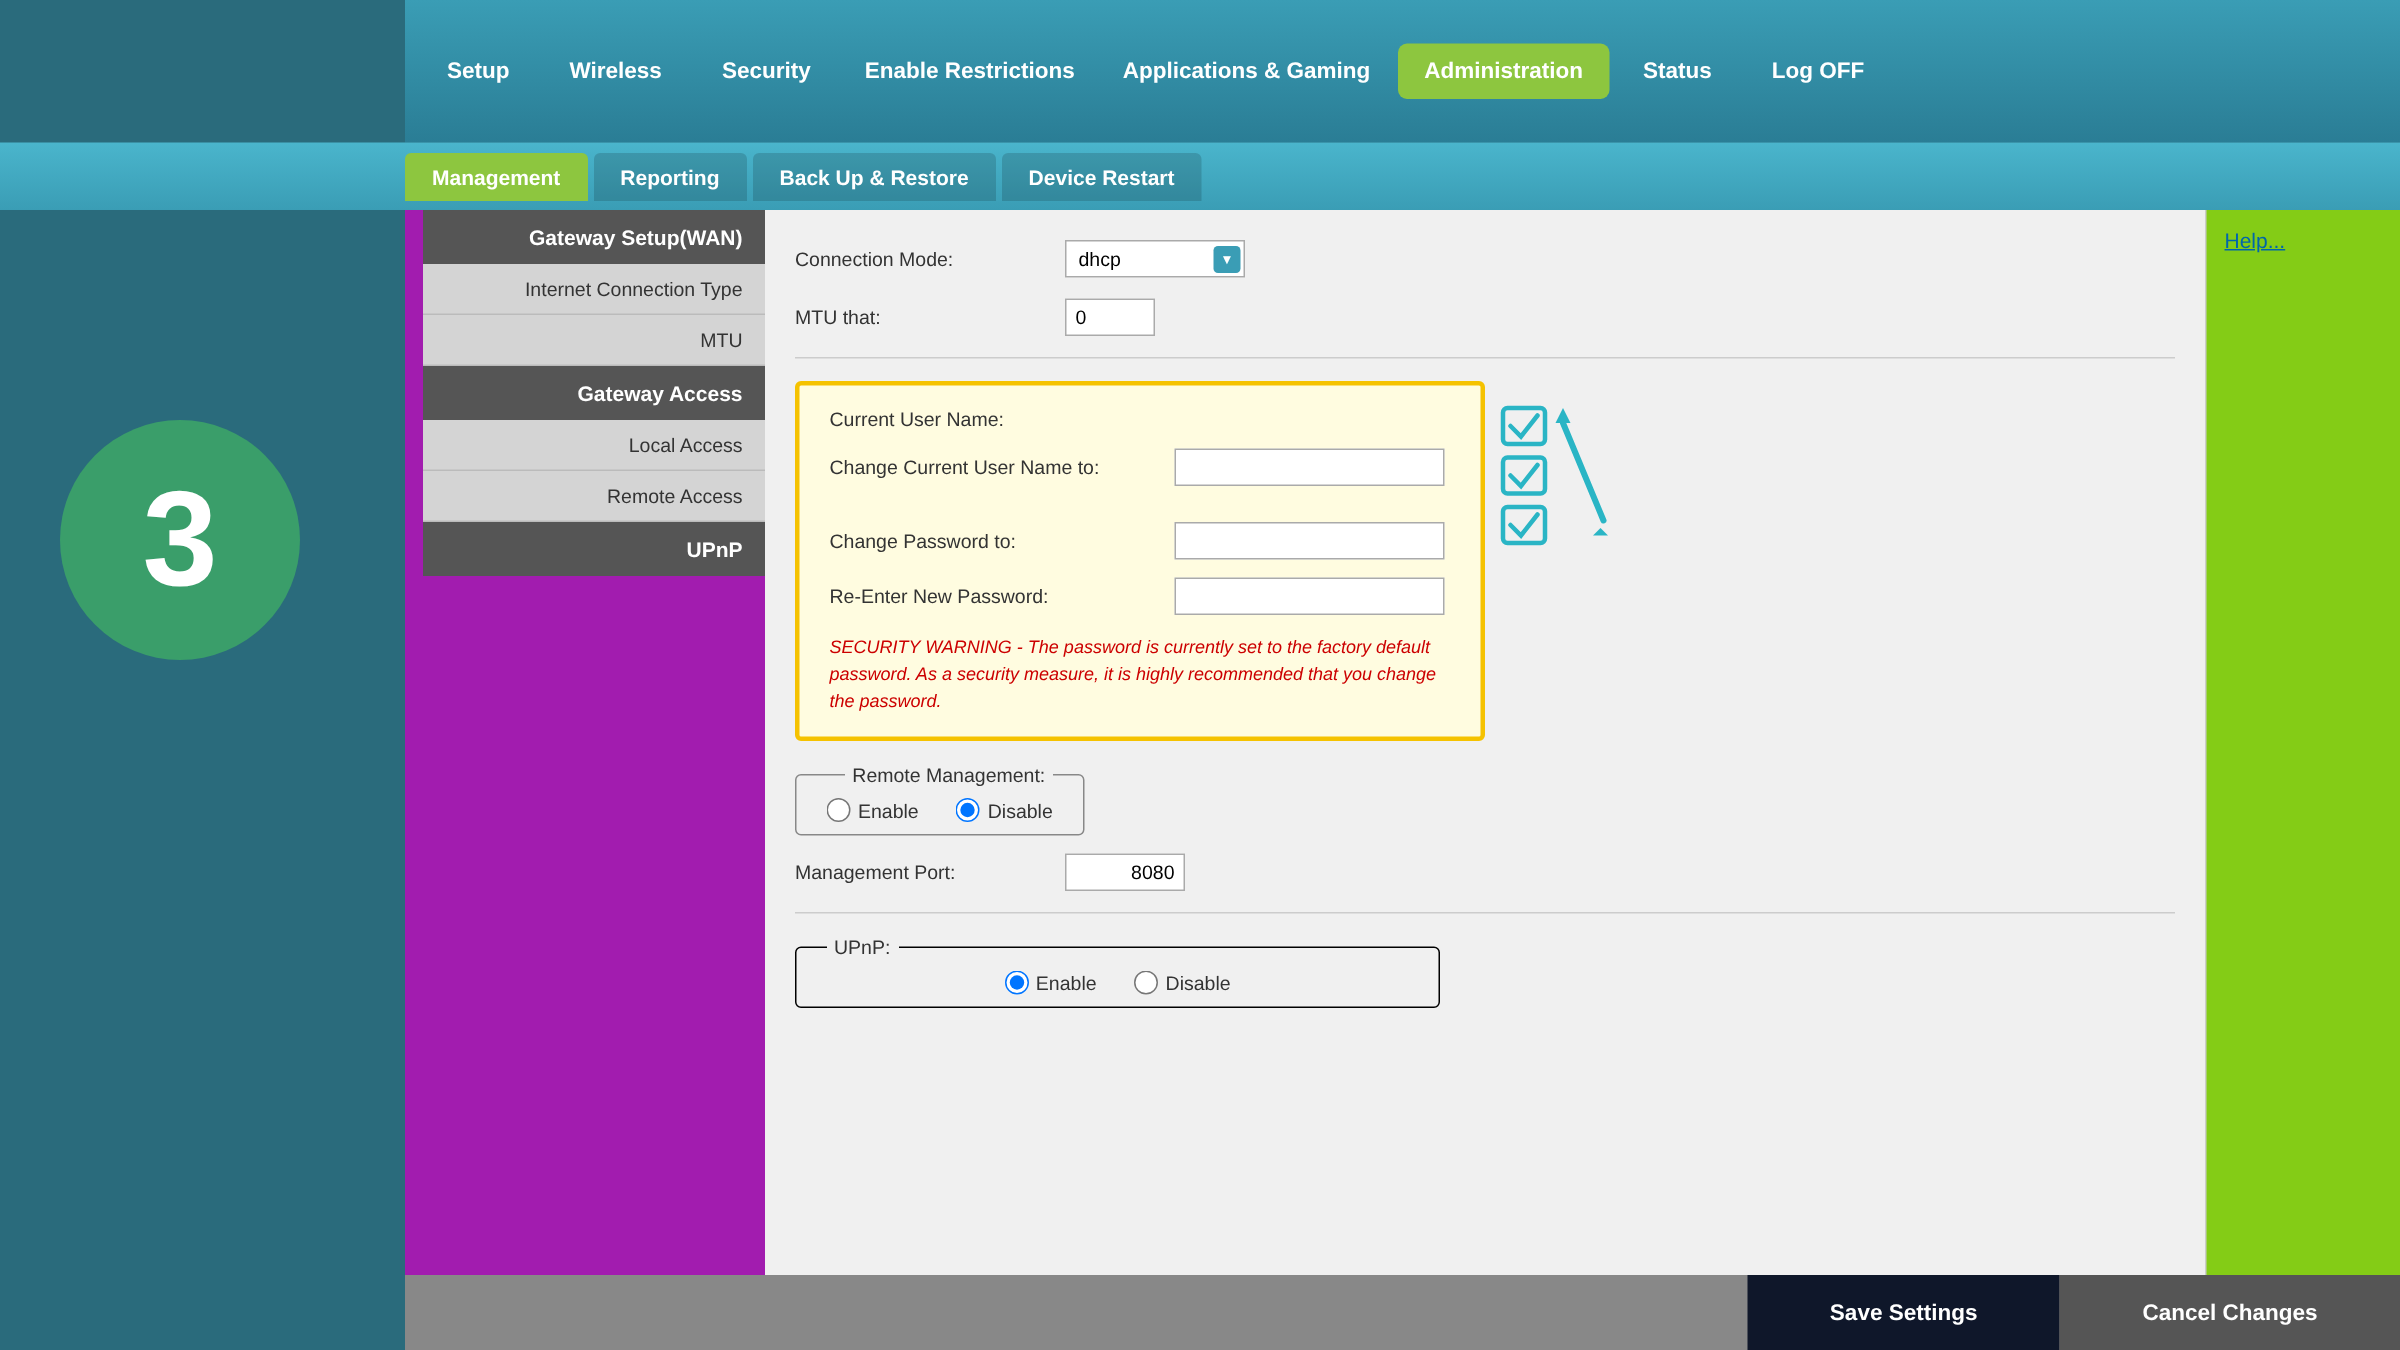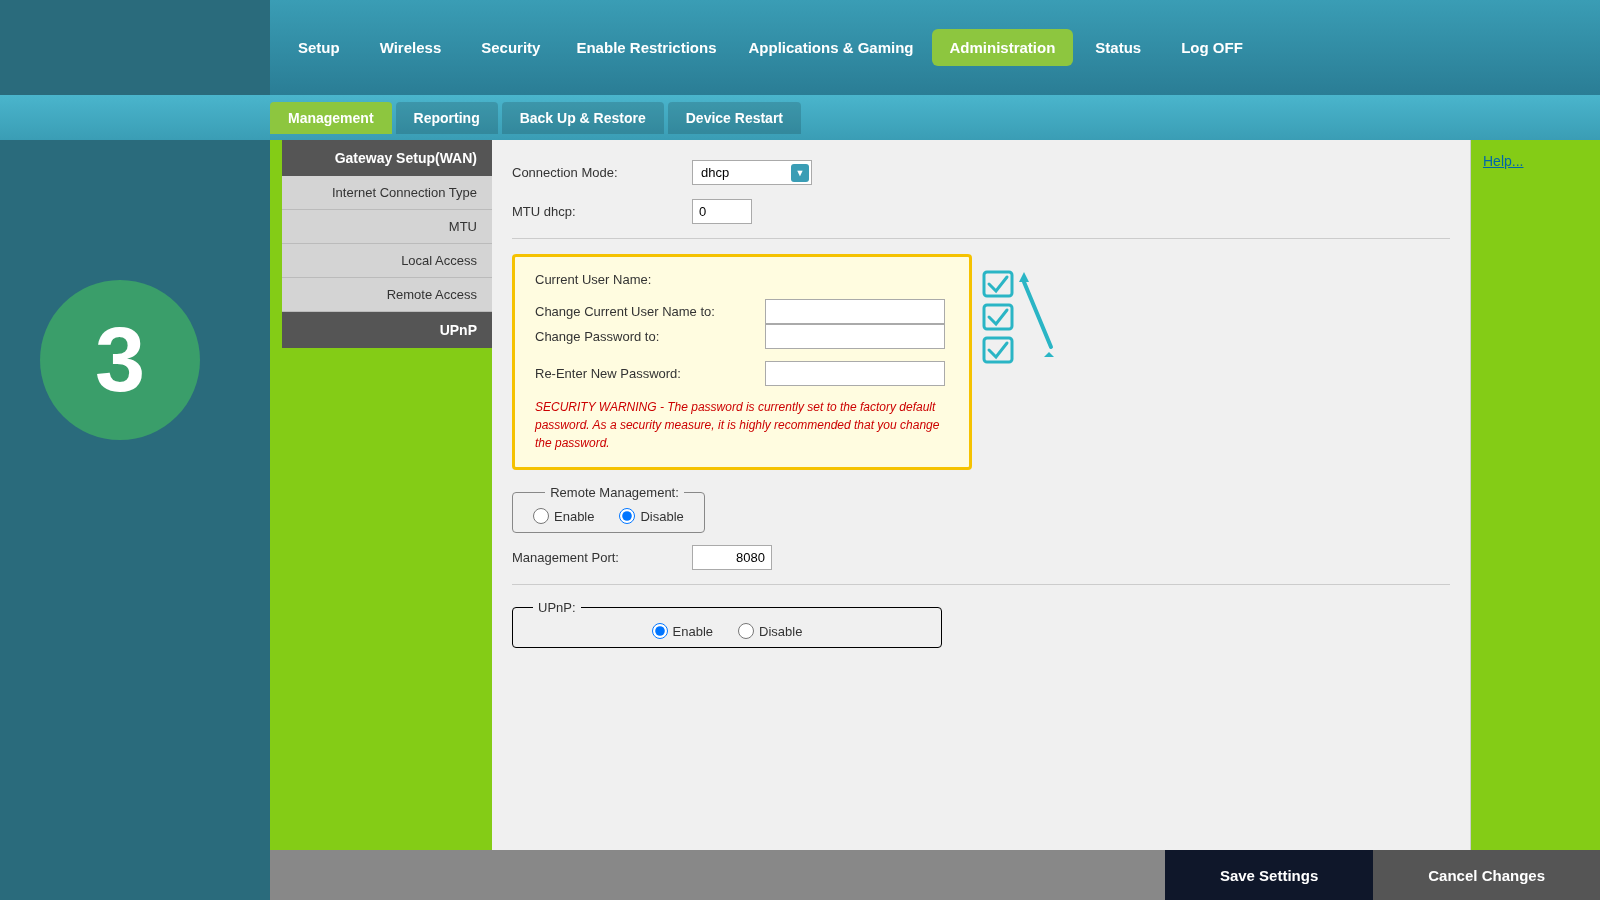--- a/index.html
+++ b/index.html
@@ -48,25 +48,26 @@
   <div style="color:white;font-family:Arial,sans-serif;font-size:14px;font-weight:bold;padding:8px 18px;cursor:pointer;border-radius:4px 4px 0 0;background:#8dc63f;">Management</div>
   <div style="color:white;font-family:Arial,sans-serif;font-size:14px;font-weight:bold;padding:8px 18px;cursor:pointer;border-radius:4px 4px 0 0;background:rgba(0,0,0,0.15);">Reporting</div>
   <div style="color:white;font-family:Arial,sans-serif;font-size:14px;font-weight:bold;padding:8px 18px;cursor:pointer;border-radius:4px 4px 0 0;background:rgba(0,0,0,0.15);">Back Up &amp; Restore</div>
   <div style="color:white;font-family:Arial,sans-serif;font-size:14px;font-weight:bold;padding:8px 18px;cursor:pointer;border-radius:4px 4px 0 0;background:rgba(0,0,0,0.15);">Device Restart</div>
 </div>
 
 <div style="position:absolute;left:40px;top:280px;width:160px;height:160px;background:#3a9e6a;border-radius:50%;display:flex;align-items:center;justify-content:center;color:white;font-size:90px;font-weight:bold;font-family:Arial,sans-serif;">3</div>
 
 <div style="display:flex;height:calc(900px - 85px - 45px - 50px);margin-left:270px;position:relative;">
 
-  <div style="width:222px;background:#84cc16;flex-shrink:0;overflow-y:auto;padding-left:12px;">
+  <div style="width:240px;background:#a21caf;flex-shrink:0;overflow-y:auto;padding-left:12px;">
     <div style="background:#555;color:white;font-size:14px;font-weight:bold;padding:10px 15px;text-align:right;font-family:Arial,sans-serif;">Gateway Setup(WAN)</div>
     <div style="background:#d4d4d4;color:#333;font-size:13px;padding:9px 15px;text-align:right;border-bottom:1px solid #bbb;cursor:pointer;font-family:Arial,sans-serif;">Internet Connection Type</div>
     <div style="background:#d4d4d4;color:#333;font-size:13px;padding:9px 15px;text-align:right;border-bottom:1px solid #bbb;cursor:pointer;font-family:Arial,sans-serif;">MTU</div>
 
+    <div style="background:#555;color:white;font-size:14px;font-weight:bold;padding:10px 15px;text-align:right;font-family:Arial,sans-serif;">Gateway Access</div>
     <div style="background:#d4d4d4;color:#333;font-size:13px;padding:9px 15px;text-align:right;border-bottom:1px solid #bbb;cursor:pointer;font-family:Arial,sans-serif;">Local Access</div>
     <div style="background:#d4d4d4;color:#333;font-size:13px;padding:9px 15px;text-align:right;border-bottom:1px solid #bbb;cursor:pointer;font-family:Arial,sans-serif;">Remote Access</div>
 
     <div style="background:#555;color:white;font-size:14px;font-weight:bold;padding:10px 15px;text-align:right;font-family:Arial,sans-serif;">UPnP</div>
   </div>
 
   <div style="flex:1;background:#f0f0f0;padding:20px;overflow-y:auto;font-family:Arial,sans-serif;">
 
     <div style="display:flex;align-items:center;margin-bottom:14px;">
       <span style="font-size:13px;color:#333;min-width:180px;">Connection Mode:</span>
@@ -76,21 +77,21 @@
           <option>static</option>
           <option>pppoe</option>
         </select>
         <div style="position:absolute;right:3px;top:50%;transform:translateY(-50%);width:18px;height:18px;background:#3a9db5;border-radius:3px;display:flex;align-items:center;justify-content:center;pointer-events:none;">
           <span style="color:white;font-size:9px;">▼</span>
         </div>
       </div>
     </div>
 
     <div style="display:flex;align-items:center;margin-bottom:14px;">
-      <span style="font-size:13px;color:#333;min-width:180px;">MTU dhcp:</span>
+      <span style="font-size:13px;color:#333;min-width:180px;">MTU that:</span>
       <input type="text" value="0" style="width: 60px; border: 1px solid rgb(170, 170, 170); padding: 4px 6px; font-size: 13px; background: white;">
     </div>
 
     <hr style="border:none;border-top:1px solid #ccc;margin:10px 0 15px 0;">
 
     <div style="border:3px solid #f5c200;background:#fffce0;padding:15px 20px;margin-bottom:15px;border-radius:4px;max-width:460px;position:relative;">
 
       <div style="position:absolute;right:-90px;top:10px;width:80px;height:100px;">
         <svg width="80" height="100" viewBox="0 0 80 100" xmlns="http://www.w3.org/2000/svg">
 
@@ -104,21 +105,21 @@
           <line x1="45" y1="15" x2="72" y2="80" stroke="#2ab5c5" stroke-width="4" stroke-linecap="round"></line>
           <polygon points="45,5 50,15 40,15" fill="#2ab5c5"></polygon>
           <polygon points="70,85 75,90 65,90" fill="#2ab5c5"></polygon>
         </svg>
       </div>
 
       <div style="display:flex;align-items:center;margin-bottom:12px;">
         <span style="font-size:13px;color:#333;min-width:230px;">Current User Name:</span>
       </div>
 
-      <div style="display:flex;align-items:center;margin-bottom:0;">
+      <div style="display:flex;align-items:center;margin-bottom:24px;">
         <span style="font-size:13px;color:#333;min-width:230px;">Change Current User Name to:</span>
         <input type="text" style="width: 180px; border: 1px solid rgb(170, 170, 170); padding: 4px 6px; font-size: 13px; background: white;">
       </div>
 
       <div style="display:flex;align-items:center;margin-bottom:12px;">
         <span style="font-size:13px;color:#333;min-width:230px;">Change Password to:</span>
         <input type="password" style="width: 180px; border: 1px solid rgb(170, 170, 170); padding: 4px 6px; font-size: 13px; background: white;">
       </div>
 
       <div style="display:flex;align-items:center;margin-bottom:12px;">

